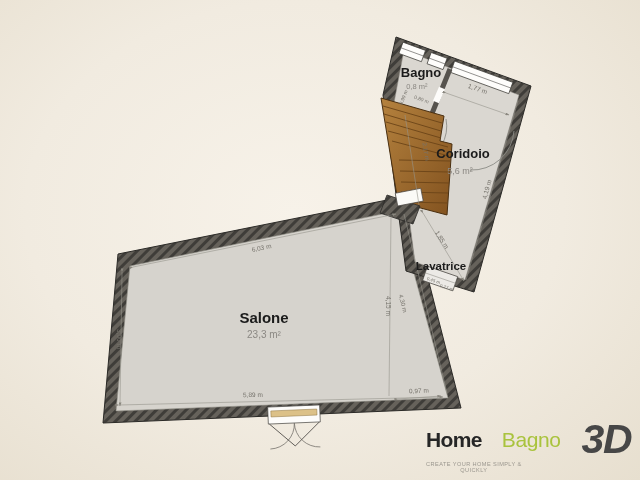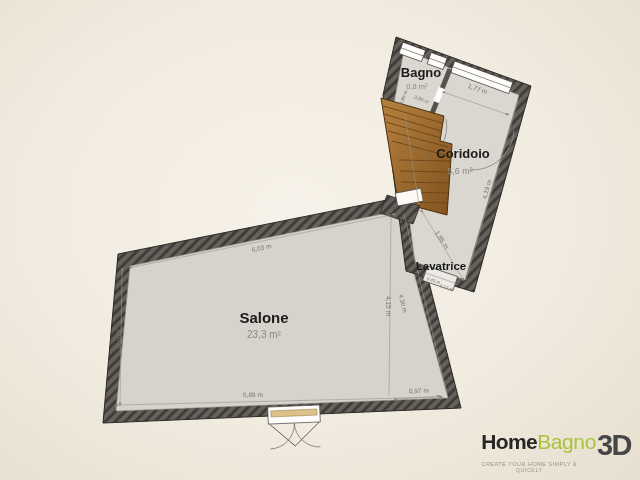--- a/index.html
+++ b/index.html
@@ -8,24 +8,24 @@
     font-family:"Liberation Sans", sans-serif;
     background:radial-gradient(ellipse at 46% 44%, #f7f2e9 0%, #f1ebe0 55%, #e7dfcf 100%);
   }
   svg{position:absolute;left:0;top:0;}
   text{font-family:"Liberation Sans", sans-serif;}
   .room-name{font-weight:bold;fill:#1b1b1b;}
   .room-area{fill:#8b8883;}
   .dim{fill:#76736c;}
   
   .logo{position:absolute;right:9px;bottom:7px;}
-  .logo-main{display:flex;align-items:flex-start;line-height:1;}
+  .logo-main{display:flex;align-items:center;line-height:1;gap:20px;}
   .logo-home{font-weight:800;font-size:21px;color:#262626;letter-spacing:-0.6px;}
   .logo-design{font-weight:300;font-size:21px;color:#a9c33d;letter-spacing:-0.4px;}
-  .logo-3d{font-weight:600;font-size:29px;color:#474747;letter-spacing:-1.5px;margin-left:1px;}
+  .logo-3d{font-weight:600;font-size:41px;color:#474747;letter-spacing:-1.5px;margin-left:1px;font-style:italic;}
   .logo-tagline{font-size:5.6px;color:#9a968e;letter-spacing:0.42px;margin-top:1px;
     width:96px;text-align:center;}
 </style>
 </head>
 <body>
 
 <div class="stage">
 
 <svg width="640" height="480" viewBox="0 0 640 480">
   <defs>

